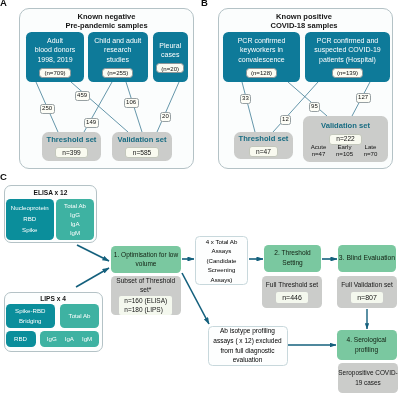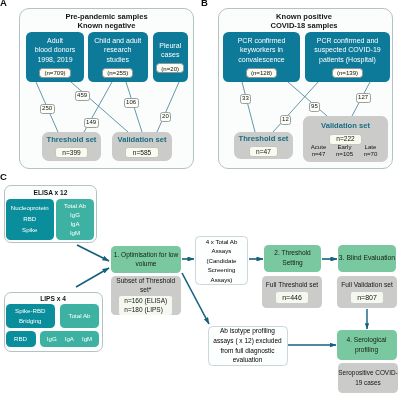--- a/index.html
+++ b/index.html
@@ -51,22 +51,22 @@
   .valbox .c-t{line-height:1.45;}
 </style>
 </head>
 <body>
 
 <div id="fig" data-name="figure-canvas">
 
   <div class="panel" data-name="panel-a" style="left:19px;top:8px;width:175px;height:161px;"></div>
   <div class="plabel" data-name="panel-a-label" style="left:0px;top:-2px;">A</div>
   <div class="ptitle" data-name="panel-a-title" style="left:21px;top:12px;width:171px;">
+    <div data-name="panel-a-title-line1">Known negative</div>
     <div data-name="panel-a-title-line2">Pre-pandemic samples</div>
-    <div data-name="panel-a-title-line1">Known negative</div>
   </div>
 
   <svg class="lines" data-name="panel-a-connectors">
     <g stroke="#49839b" stroke-width="0.85" fill="none" shape-rendering="geometricPrecision">
       <line data-name="line-a-250" x1="36" y1="82" x2="58" y2="132"></line>
       <line data-name="line-a-459" x1="71" y1="82" x2="128" y2="132"></line>
       <line data-name="line-a-149" x1="112" y1="82" x2="84" y2="132"></line>
       <line data-name="line-a-106" x1="126" y1="82" x2="142" y2="132"></line>
       <line data-name="line-a-20" x1="179" y1="82" x2="157" y2="132"></line>
     </g>

